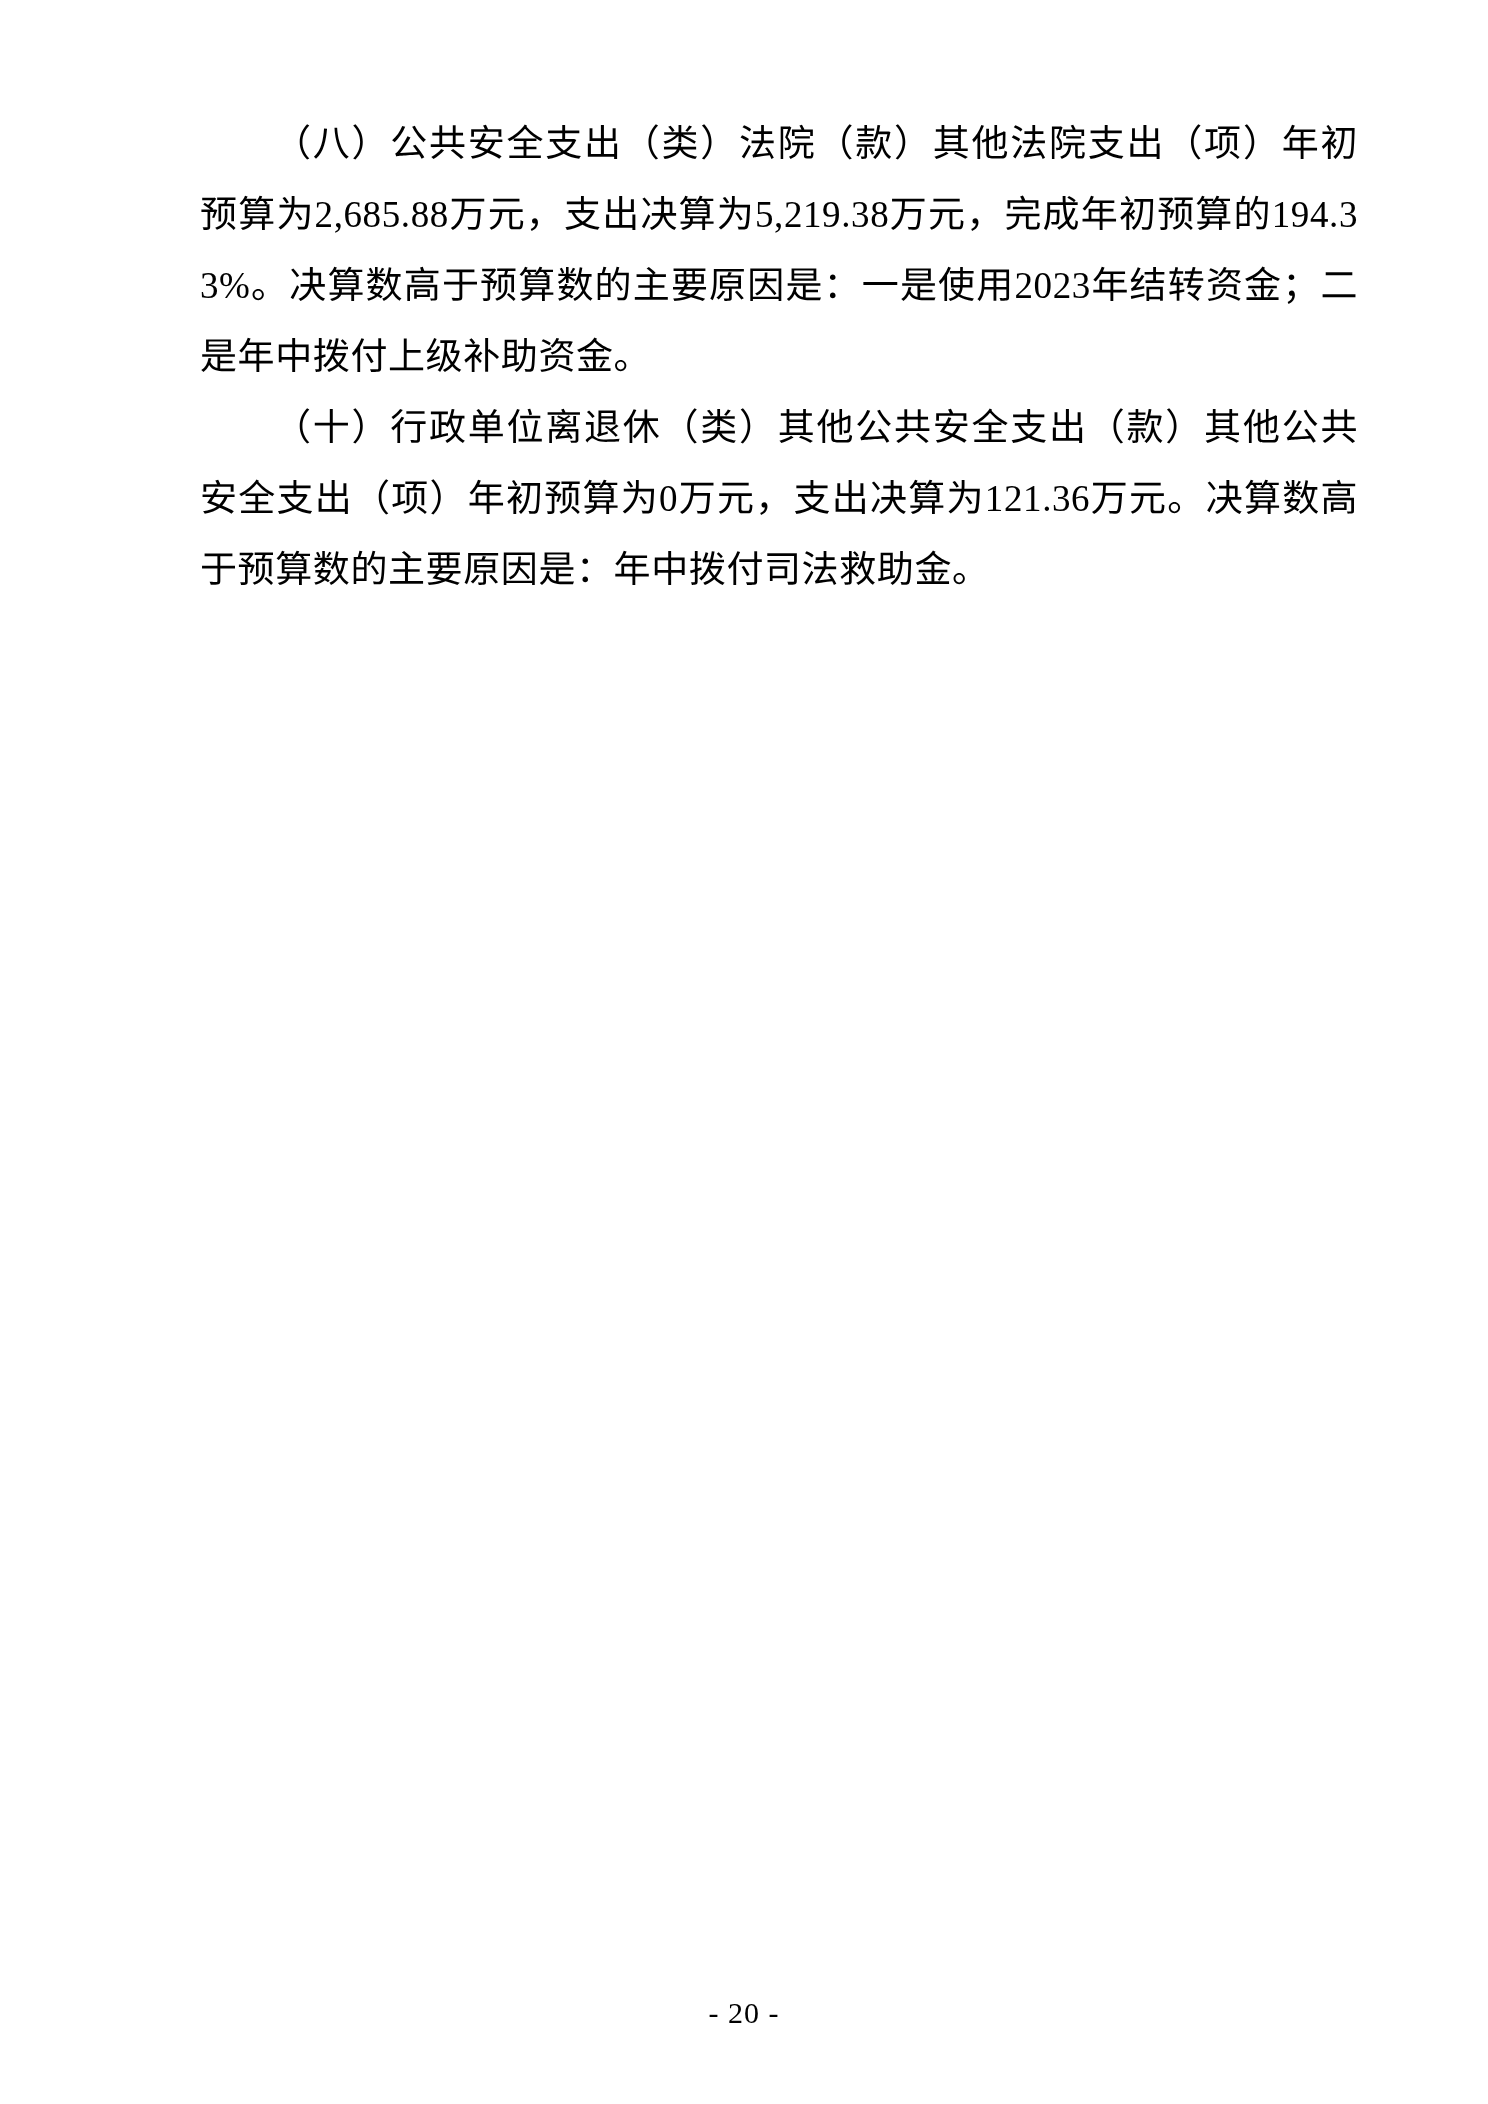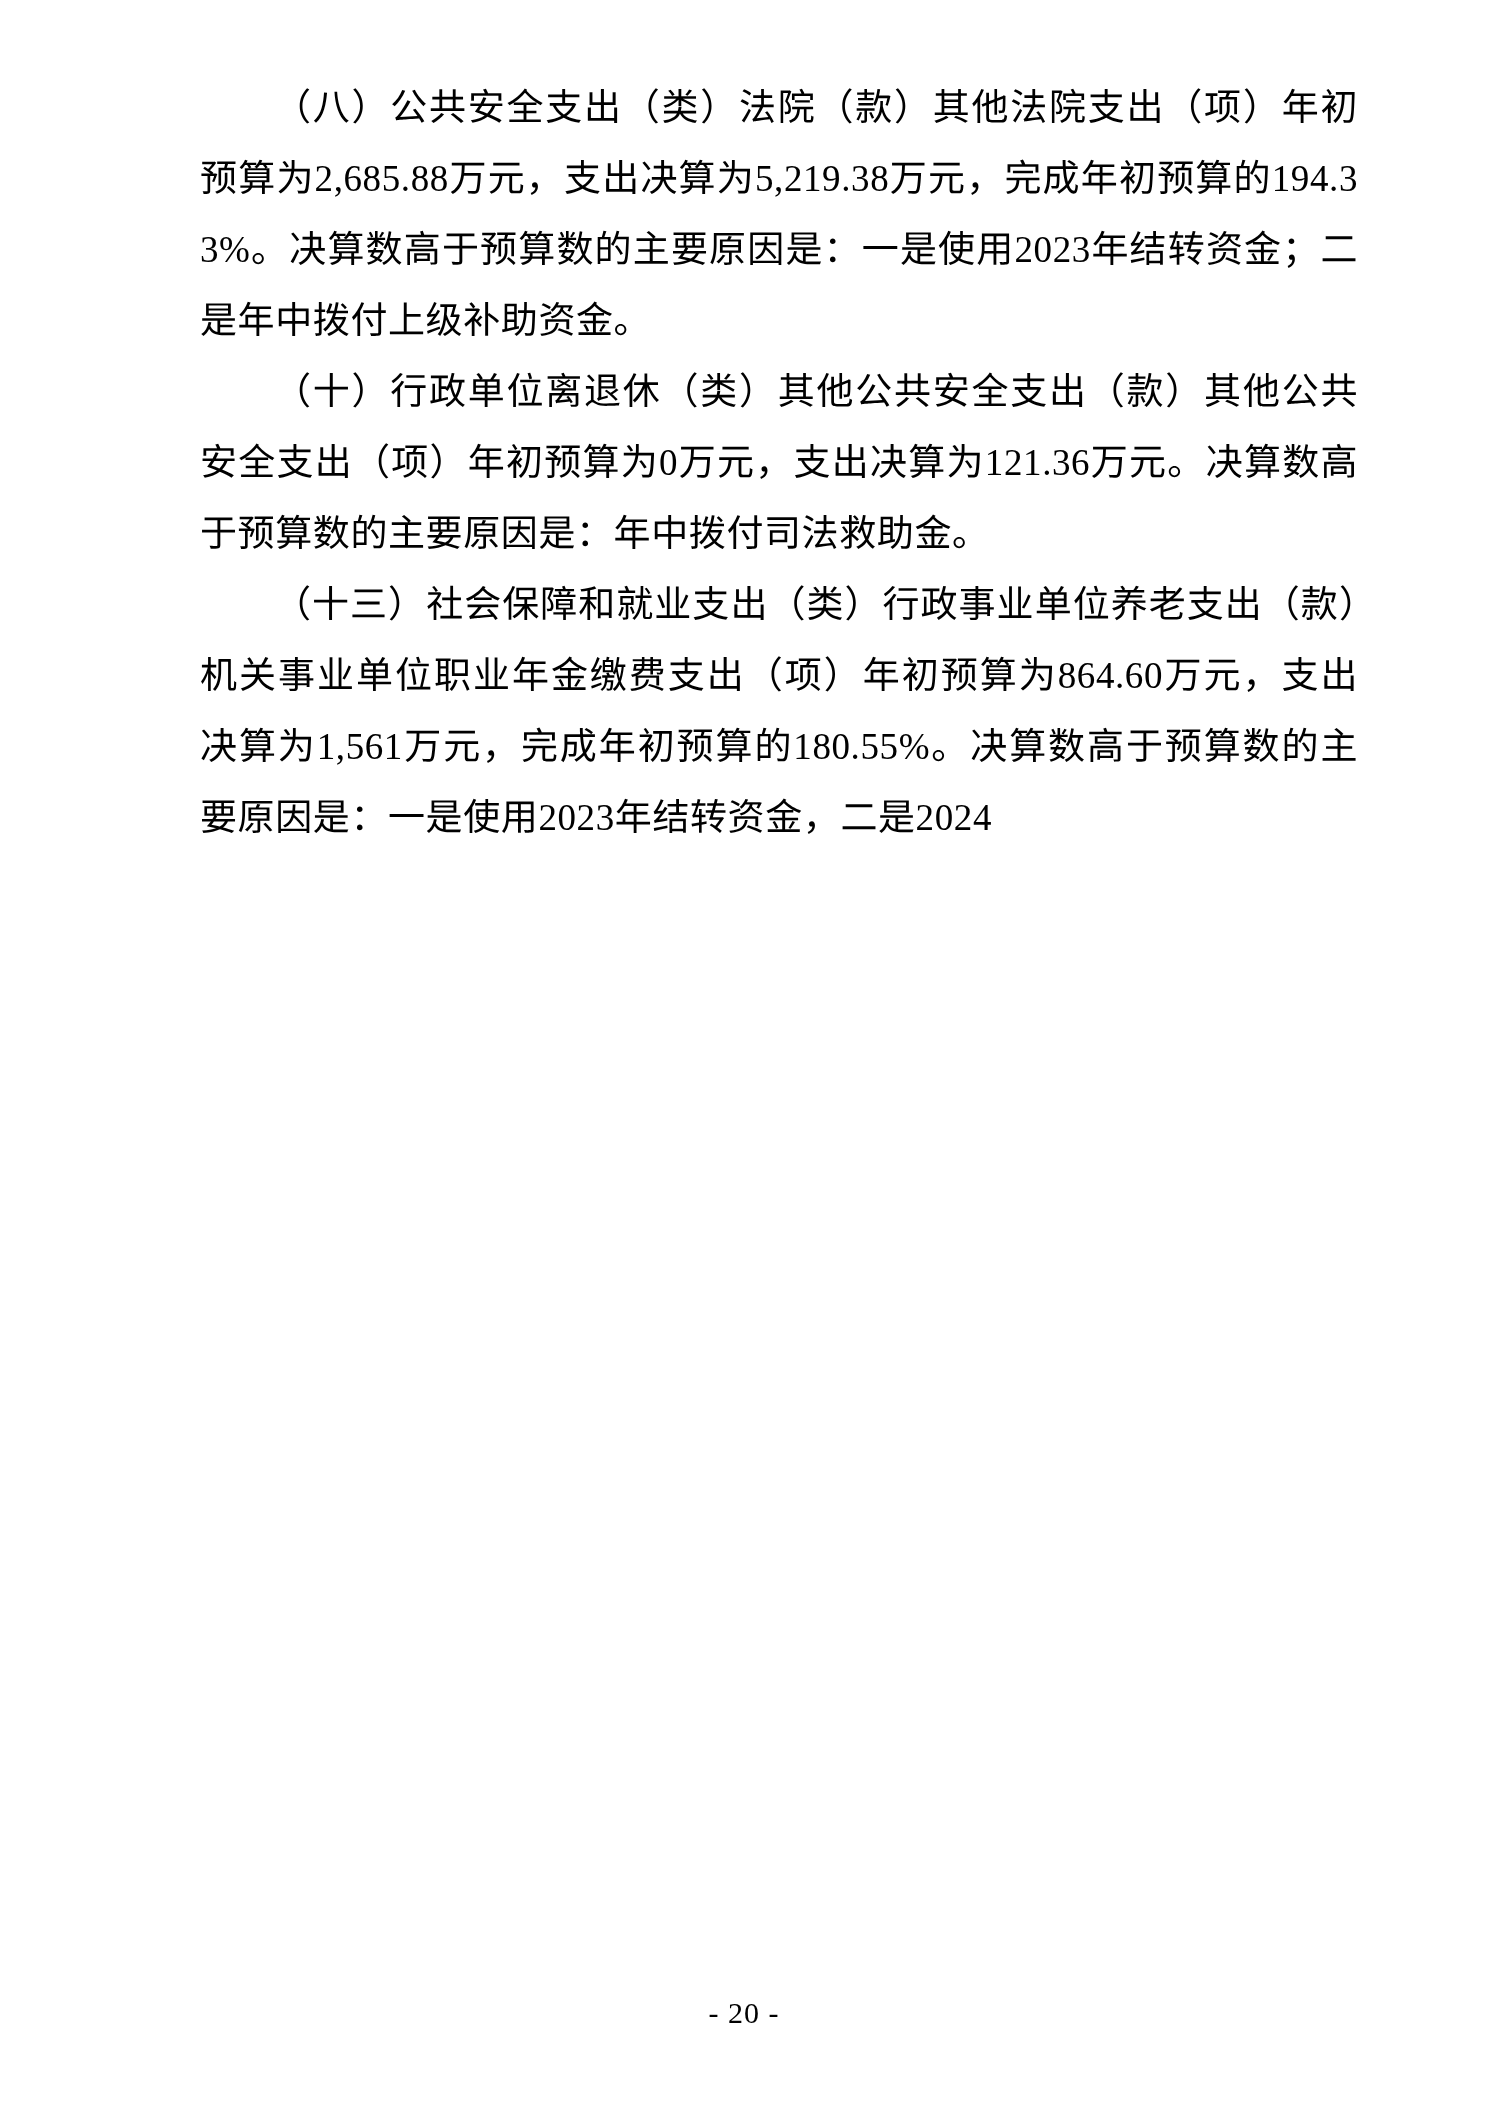--- a/index.html
+++ b/index.html
@@ -15,21 +15,21 @@
     color: #000000;
     overflow: hidden;
   }
   .page {
     position: absolute;
     top: 0;
     left: 0;
     width: 1488px;
     height: 2104px;
     box-sizing: border-box;
-    padding: 72px 130px 0 200px;
+    padding: 108px 130px 0 200px;
   }
   .body-text {
     font-size: 37px;
     line-height: 71px;
     letter-spacing: 0.6px;
     text-align: justify;
     text-justify: inter-ideograph;
   }
   .para {
     margin: 0 0 0 0;
@@ -51,16 +51,15 @@
     letter-spacing: 1px;
   }
 </style>
 </head>
 <body>
 
 <div class="page">
   <div class="body-text">
     <p class="para">（八）公共安全支出（类）法院（款）其他法院支出（项）年初预算为2,685.88万元，支出决算为5,219.38万元，完成年初预算的194.33%。决算数高于预算数的主要原因是：一是使用2023年结转资金；二是年中拨付上级补助资金。</p>
     <p class="para">（十）行政单位离退休（类）其他公共安全支出（款）其他公共安全支出（项）年初预算为0万元，支出决算为121.36万元。决算数高于预算数的主要原因是：年中拨付司法救助金。</p>
-    <p class="para">（十三）社会保障和就业支出（类）行政事业单位养老支出（款）机关事业单位职业年金缴费支出（项）年初预算为864.60万元，支出决算为1,561万元，完成年初预算的180.55%。决算数高于预算数的主要原因是：一是使用2023年结转资金，二是2024</p>
   </div>
   <div class="footer">- 20 -</div>
 </div>
 
 </body></html>

